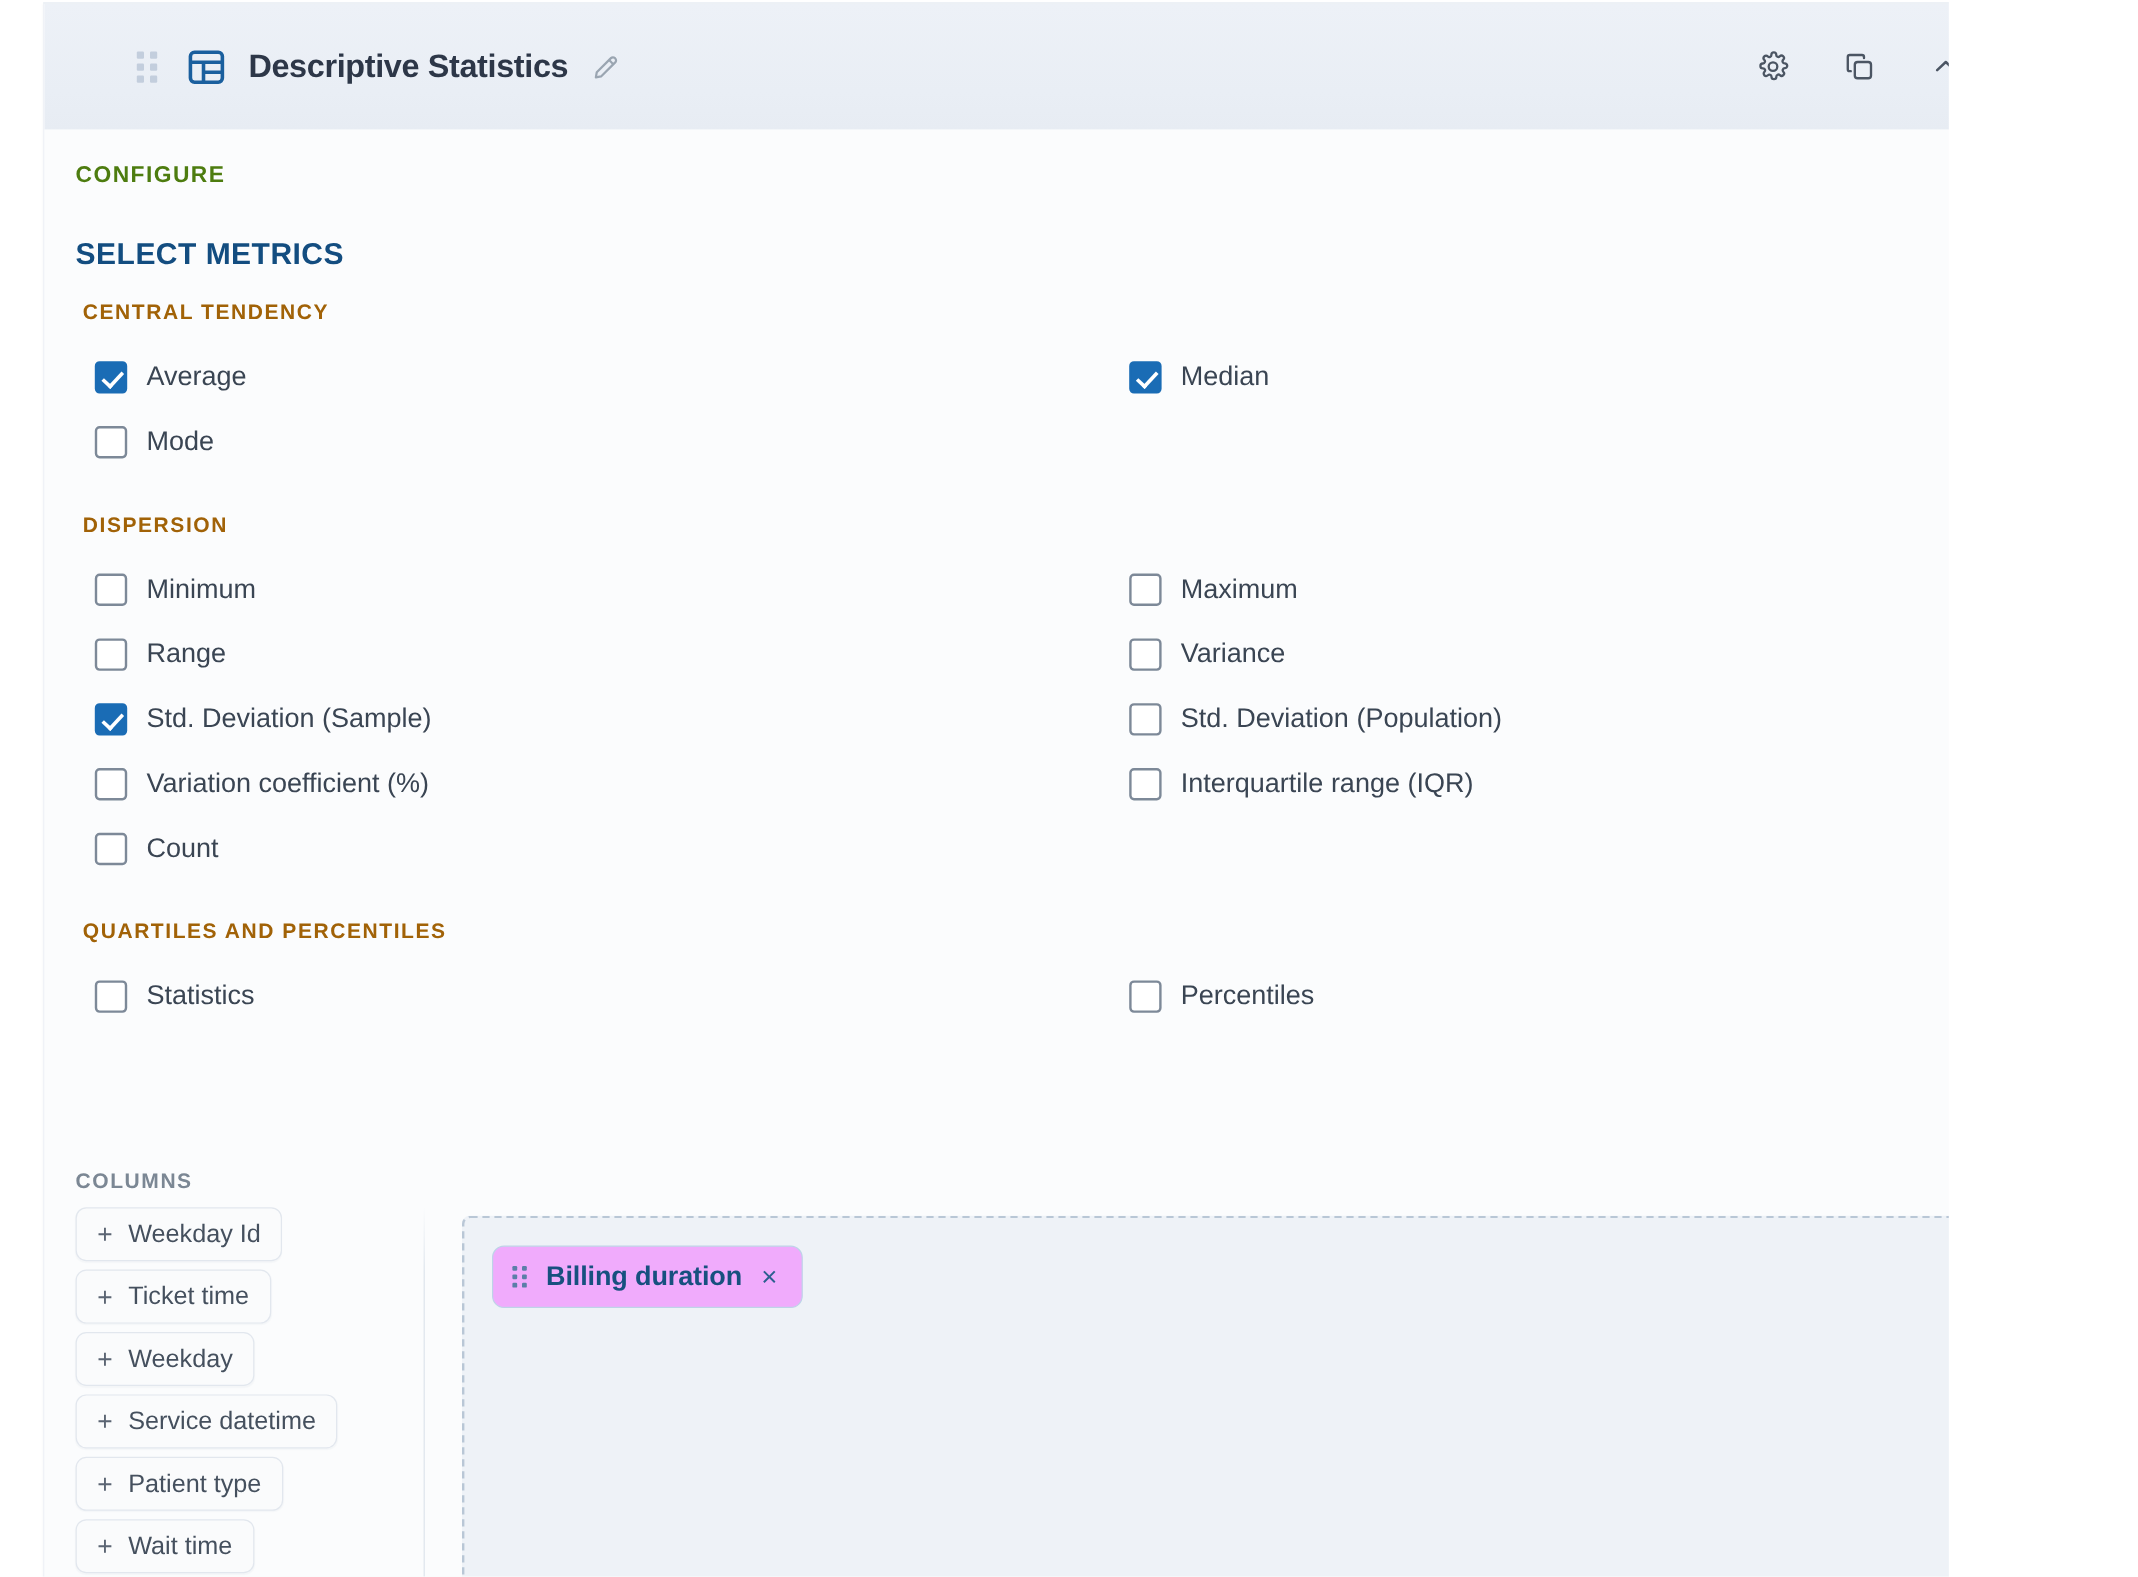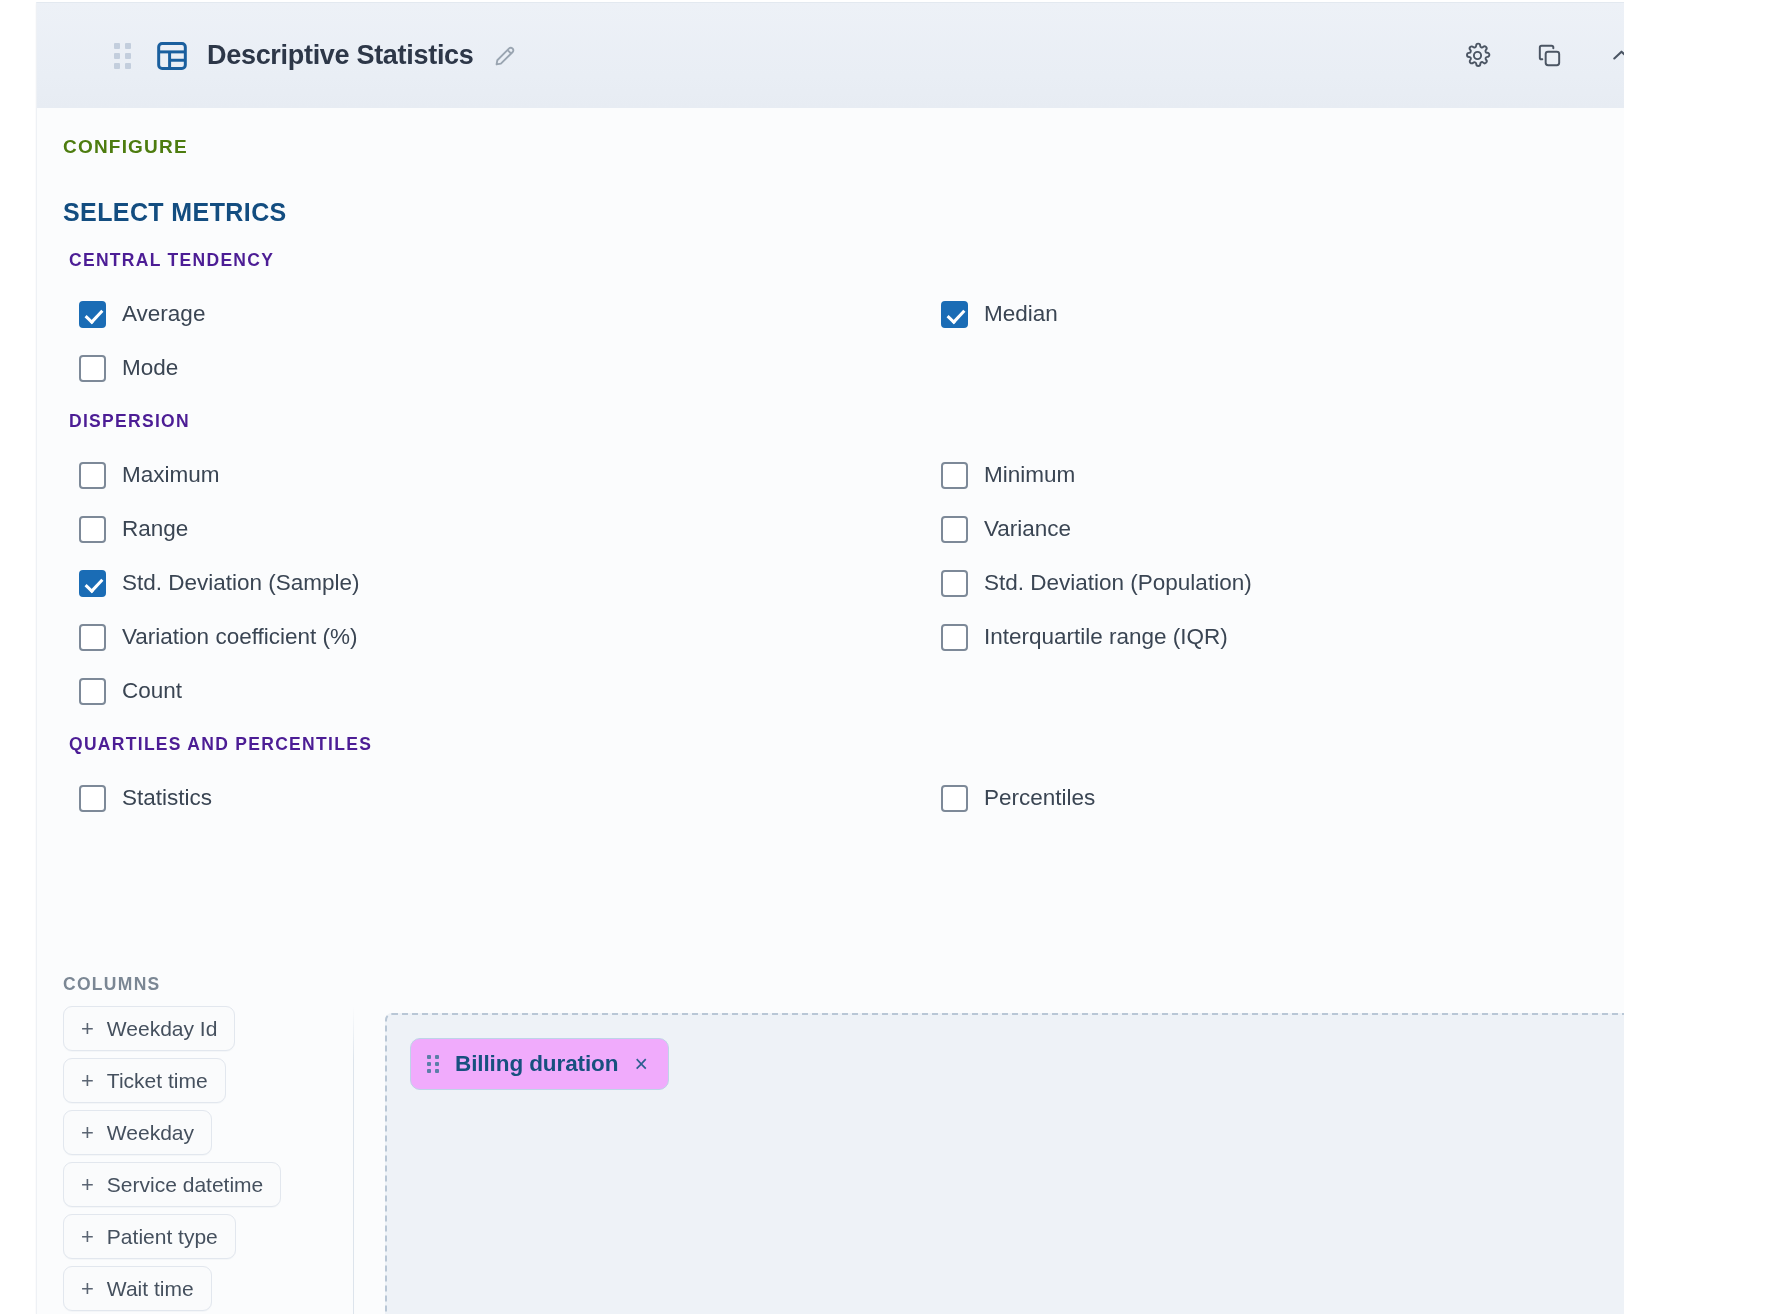--- a/index.html
+++ b/index.html
@@ -115,24 +115,24 @@
 
   .metrics-wrap {
     position: absolute;
     left: 26px; top: 142px;
     right: 26px;
   }
   .group-title {
     font-size: 17.5px;
     font-weight: bold;
     letter-spacing: 1.3px;
-    color: #4c1d95;
+    color: #a16207;
     margin: 0 0 16px 6px;
   }
-  .group-title.gap-top { margin-top: 16px; }
+  .group-title.gap-top { margin-top: 32px; }
 
   .cb-grid {
     display: grid;
     grid-template-columns: 862px 1fr;
     row-gap: 0;
   }
   .cb-row {
     display: flex;
     align-items: center;
     height: 54px;
@@ -343,25 +343,25 @@
             <span class="cb-box"></span>
             <span class="cb-label">Mode</span>
           </div>
           <div></div>
         </div>
 
         <div class="group-title gap-top">DISPERSION</div>
         <div class="cb-grid">
           <div class="cb-row">
             <span class="cb-box"></span>
+            <span class="cb-label">Minimum</span>
+          </div>
+          <div class="cb-row">
+            <span class="cb-box"></span>
             <span class="cb-label">Maximum</span>
-          </div>
-          <div class="cb-row">
-            <span class="cb-box"></span>
-            <span class="cb-label">Minimum</span>
           </div>
           <div class="cb-row">
             <span class="cb-box"></span>
             <span class="cb-label">Range</span>
           </div>
           <div class="cb-row">
             <span class="cb-box"></span>
             <span class="cb-label">Variance</span>
           </div>
           <div class="cb-row checked">

